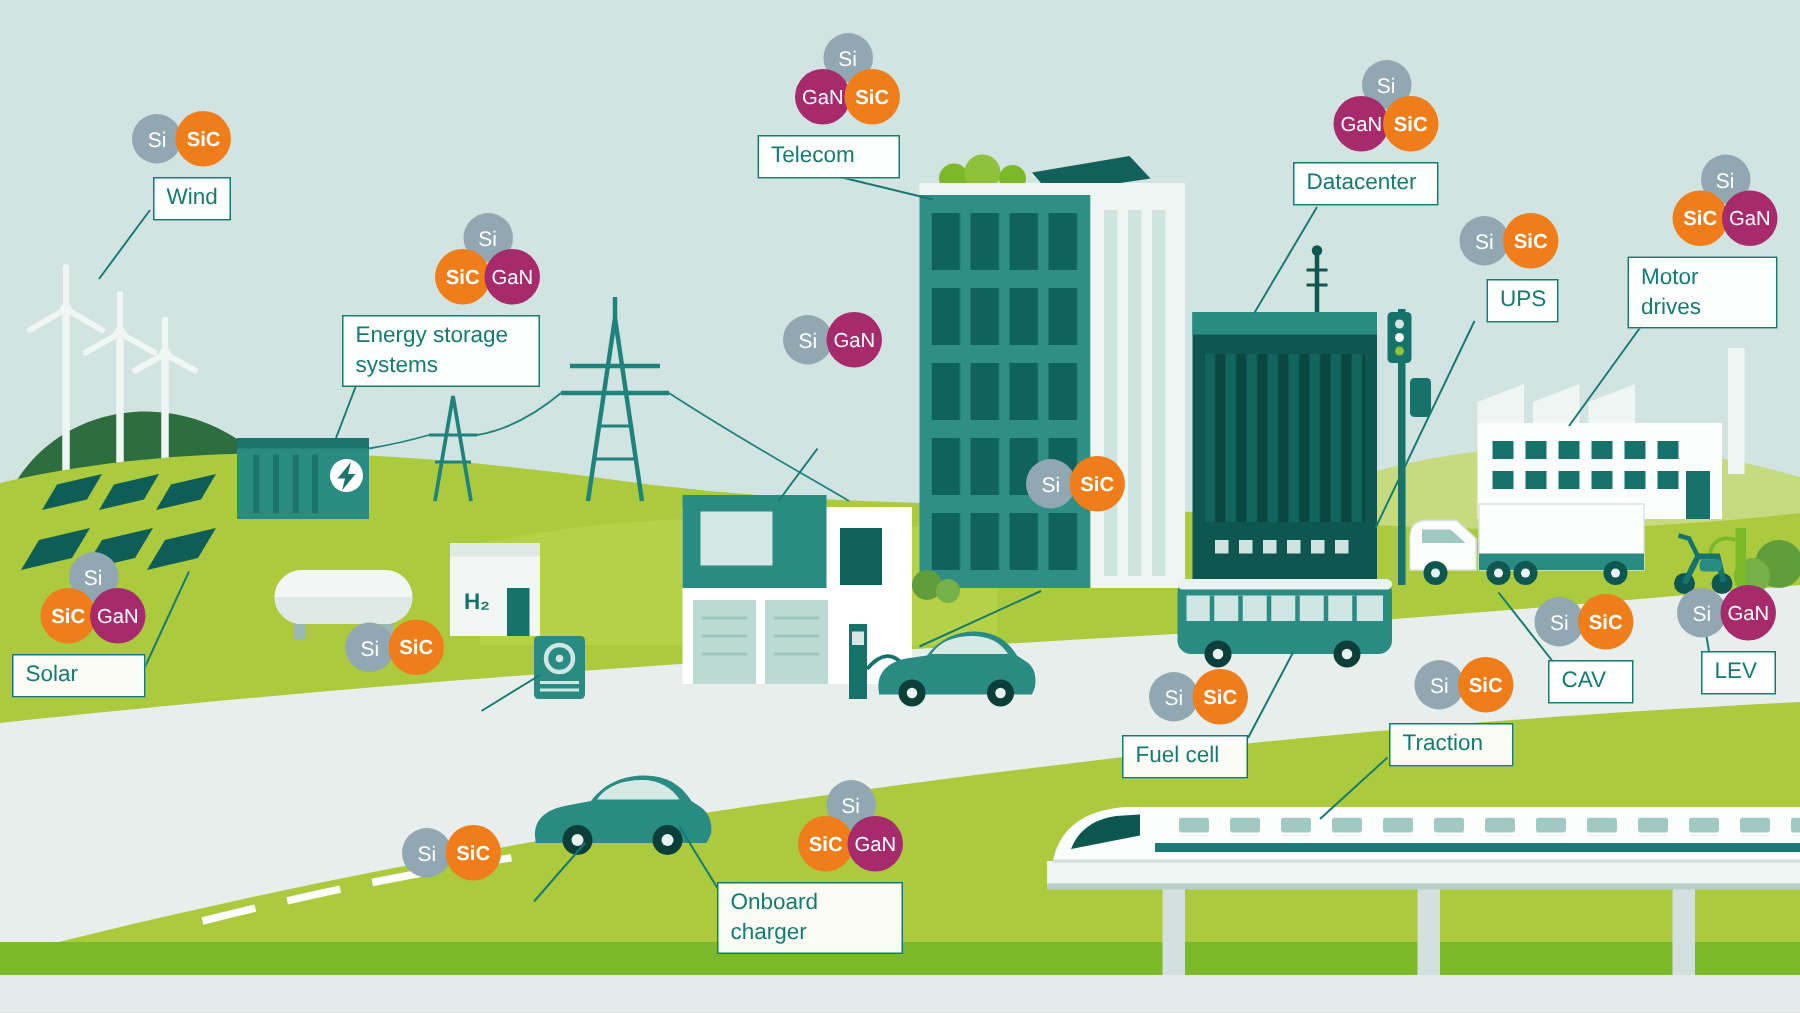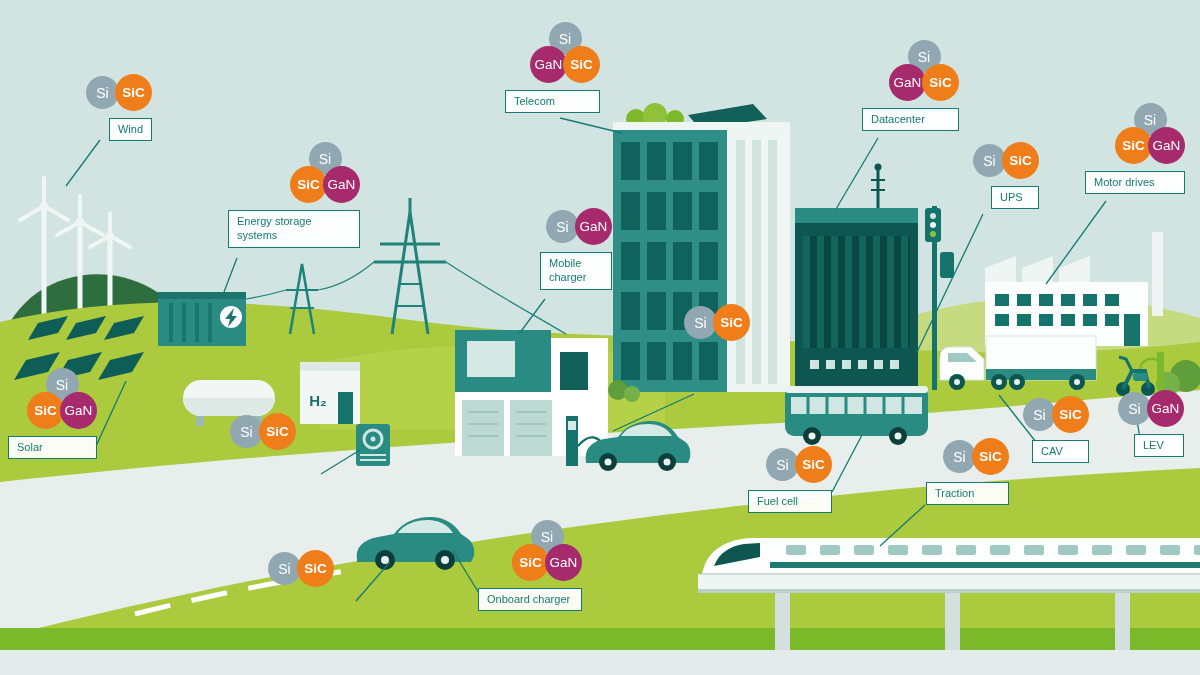--- a/index.html
+++ b/index.html
@@ -10,21 +10,21 @@
   .chips{display:flex;align-items:center}
   .chip{display:flex;align-items:center;justify-content:center;border-radius:50%;color:#fff;flex:0 0 auto}
   .chip.si{width:33px;height:33px;background:#91a8b2;font-size:14px;z-index:1}
   .chip.sic{width:37px;height:37px;background:#ef7d1a;font-weight:bold;font-size:13.5px;z-index:2}
   .chip.gan{width:37px;height:37px;background:#a62a6c;font-weight:normal;font-size:13.5px;z-index:2}
   .chips.row .chip + .chip{margin-left:-4px}
   .chips.tri{flex-direction:column;align-items:center}
   .chips.tri .pair{display:flex;margin-top:-9px}
   .chips.tri .pair .chip + .chip{margin-left:-4px}
   .box{margin-top:7px;background:rgba(255,255,255,.95);border:1px solid #157a72;color:#157a72;
-       font-size:11px;line-height:1.3;padding:3px 8px 4px;width:max-content}
+       font-size:15px;line-height:1.3;padding:3px 8px 4px;width:max-content}
 </style>
 </head>
 <body>
 
 <div id="stage">
 
 <svg id="scene" viewBox="0 0 1200 675">
   <defs>
     <pattern id="win" x="621" y="142" width="26" height="50" patternUnits="userSpaceOnUse">
       <rect width="19" height="38" fill="#0f635c"></rect>
@@ -346,21 +346,20 @@
     </div>
   </div>
   <div class="box" style="width:100px">Motor drives</div>
 </div>
 
 <div class="callout" style="left:522px;top:208px">
   <div class="chips row">
     <span class="chip si">Si</span>
     <span class="chip gan">GaN</span>
   </div>
-  <div class="box" style="margin-left:18px;width:72px">Mobile charger</div>
 </div>
 
 <div class="callout" style="left:684px;top:304px">
   <div class="chips row">
     <span class="chip si">Si</span>
     <span class="chip sic">SiC</span>
   </div>
 </div>
 
 <div class="callout" style="left:8px;top:368px">
@@ -421,16 +420,16 @@
 </div>
 
 <div class="callout" style="left:478px;top:520px">
   <div class="chips tri" style="margin-left:15px">
     <span class="chip si">Si</span>
     <div class="pair">
       <span class="chip sic">SiC</span>
       <span class="chip gan">GaN</span>
     </div>
   </div>
-  <div class="box" style="width:104px">Onboard charger</div>
+  <div class="box" style="width:124px">Onboard charger</div>
 </div>
 
 </div>
 
 </body></html>

